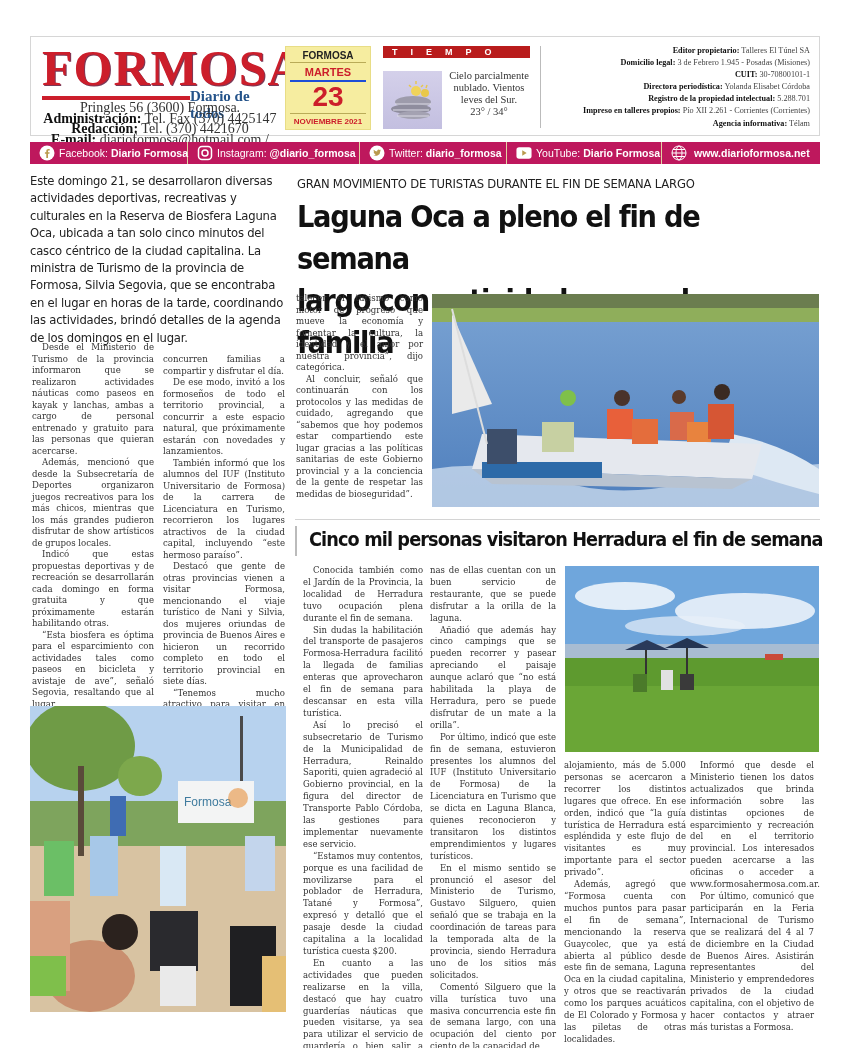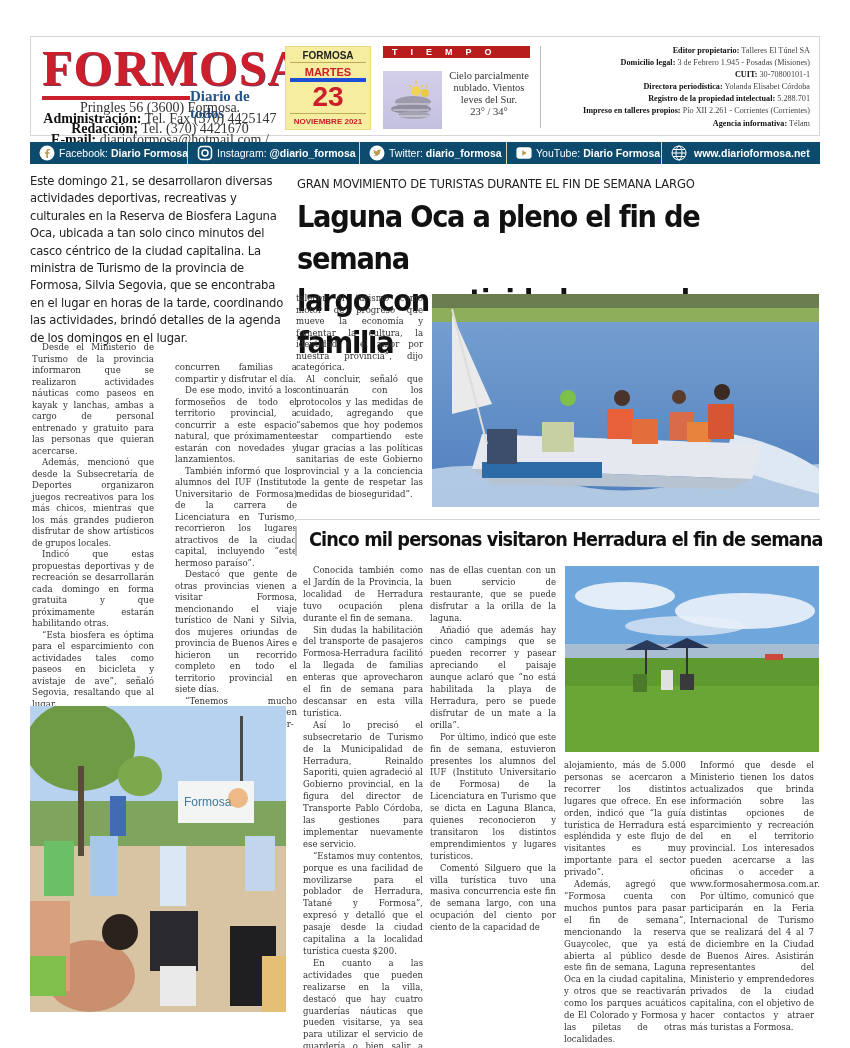--- a/index.html
+++ b/index.html
@@ -12,49 +12,49 @@
   .header-box { left: 30px; top: 36px; width: 790px; height: 100px; border: 1px solid #d6d6d6; background: #fff; }
   .masthead { left: 40px; top: 40px; width: 240px; height: 95px; }
   .logo { position: absolute; left: 2px; top: 0; font-family: "Liberation Serif", serif; font-weight: bold; font-size: 50px; color: #cc1e2b; letter-spacing: 1px; line-height: 56px; text-shadow: 1px 1px 0 #7a3a58; }
   .logo-rule { position: absolute; left: 2px; top: 56px; width: 148px; height: 4px; background: #cc1e2b; }
   .logo-tag { position: absolute; left: 150px; top: 48px; font-family: "Liberation Serif", serif; font-weight: bold; font-size: 15px; color: #24538a; }
   .mast-info { position: absolute; left: 0; top: 63px; width: 240px; font-family: "Liberation Serif", serif; font-size: 14px; line-height: 10.5px; color: #333; text-align: center; }
   .mast-info b { color: #111; }
 
   .datebox { left: 285px; top: 46px; width: 86px; height: 84px; background: #f6eda0; border: 1px solid #e8dd86; text-align: center; }
   .datebox .d-city { font-family: "Liberation Sans", sans-serif; font-weight: bold; font-size: 10px; color: #222; padding-top: 3px; height: 16px; border-bottom: 1px solid #b9ab58; margin: 0 4px; }
-  .datebox .d-day { font-family: "Liberation Sans", sans-serif; font-weight: bold; font-size: 11px; color: #cc1e2b; padding-top: 3px; height: 19px; border-bottom: 4px solid #1d4ed8; margin: 0 4px; }
+  .datebox .d-day { font-family: "Liberation Sans", sans-serif; font-weight: bold; font-size: 11px; color: #cc1e2b; padding-top: 3px; height: 19px; border-bottom: 2px solid #1d4ed8; margin: 0 4px; }
   .datebox .d-num { font-family: "Liberation Sans", sans-serif; font-weight: bold; font-size: 28px; line-height: 30px; color: #cc1e2b; height: 32px; border-bottom: 1px solid #b9ab58; margin: 0 4px; }
   .datebox .d-month { font-family: "Liberation Sans", sans-serif; font-weight: bold; font-size: 8px; color: #cc1e2b; padding-top: 3px; }
 
   .weather-title { left: 383px; top: 46px; width: 147px; height: 12px; background: #b91c1c; color: #fff; font-family: "Liberation Sans", sans-serif; font-weight: bold; font-size: 9px; letter-spacing: 13px; padding-left: 9px; line-height: 12px; }
   .weather-icon { left: 383px; top: 71px; width: 59px; height: 58px; background: linear-gradient(180deg,#d4d0ea,#c3bfe0); }
   .weather-text { left: 445px; top: 70px; width: 88px; font-family: "Liberation Serif", serif; font-size: 10.5px; line-height: 12px; text-align: center; color: #333; }
   .header-divider { left: 540px; top: 46px; width: 1px; height: 82px; background: #bbb; }
 
   .credits { left: 550px; top: 45px; width: 260px; font-family: "Liberation Serif", serif; font-size: 8.2px; line-height: 12.1px; text-align: right; color: #444; }
   .credits b { color: #111; }
 
   
-  .social-bar { left: 30px; top: 142px; width: 790px; height: 22px; background: #0c4a6e; display: flex; align-items: center; }
+  .social-bar { left: 30px; top: 142px; width: 790px; height: 22px; background: #be185d; display: flex; align-items: center; }
   .social-item { display: flex; align-items: center; height: 22px; padding: 0 9px; color: #fff; font-family: "Liberation Sans", sans-serif; font-size: 10.5px; border-right: 1px solid #e2d1a2; white-space: nowrap; }
   .social-item:last-child { border-right: none; }
   .social-item .s-icon { width: 16px; height: 16px; display: inline-flex; align-items: center; justify-content: center; margin-right: 4px; }
   .social-item .s-handle { font-weight: bold; margin-left: 3px; }
   .s1 { width: 158px; } .s2 { width: 172px; } .s3 { width: 147px; } .s4 { width: 155px; } .s5 { width: 158px; }
 
   
   .lede { left: 30px; top: 173px; width: 262px; font-family: "DejaVu Sans", sans-serif; font-size: 11.6px; line-height: 17.4px; color: #222; letter-spacing: -0.2px; }
   .kicker { left: 297px; top: 177px; font-family: "DejaVu Sans", sans-serif; font-size: 11.6px; color: #222; letter-spacing: -0.2px; }
   .headline { left: 297px; top: 196px; width: 525px; font-family: "DejaVu Sans", sans-serif; font-weight: bold; font-size: 30px; line-height: 42px; color: #111; letter-spacing: -1.4px; transform: scaleX(0.91); transform-origin: left top; }
 
   .col { font-family: "DejaVu Serif", serif; font-size: 8.6px; line-height: 11.5px; color: #333; text-align: justify; hyphens: auto; }
   .col p { text-indent: 10px; }
   .c1 { left: 32px; top: 342px; width: 122px; }
-  .c2 { left: 163px; top: 362px; width: 122px; margin-left: 12px; }
+  .c2 { left: 163px; top: 354px; width: 122px; }
   .c3 { left: 296px; top: 293px; width: 127px; }
 
   .photo-boat { left: 432px; top: 294px; width: 387px; height: 213px; overflow: hidden; background: #5c86bd; }
   .photo-kids { left: 30px; top: 706px; width: 256px; height: 306px; overflow: hidden; background: #a3c4e4; }
 
   .section-rule { left: 295px; top: 519px; width: 525px; height: 1px; background: #d4d4d4; }
   .vert-rule { left: 295px; top: 526px; width: 2px; height: 30px; background: #bbb; }
   .headline2 { left: 309px; top: 527px; font-family: "DejaVu Sans", sans-serif; font-weight: bold; font-size: 20px; color: #111; letter-spacing: -1px; white-space: nowrap; transform: scaleX(0.885); transform-origin: left top; }
 
   .c4 { left: 303px; top: 565px; width: 120px; }
@@ -273,20 +273,21 @@
   <p>Conocida también como el Jardín de la Provincia, la localidad de Herradura tuvo ocupación plena durante el fin de semana.</p>
   <p>Sin dudas la habilitación del transporte de pasajeros Formosa-Herradura facilitó la llegada de familias enteras que aprovecharon el fin de semana para descansar en esta villa turística.</p>
   <p>Así lo precisó el subsecretario de Turismo de la Municipalidad de Herradura, Reinaldo Saporiti, quien agradeció al Gobierno provincial, en la figura del director de Transporte Pablo Córdoba, las gestiones para implementar nuevamente ese servicio.</p>
   <p>“Estamos muy contentos, porque es una facilidad de movilizarse para el poblador de Herradura, Tatané y Formosa”, expresó y detalló que el pasaje desde la ciudad capitalina a la localidad turística cuesta $200.</p>
   <p>En cuanto a las actividades que pueden realizarse en la villa, destacó que hay cuatro guarderías náuticas que pueden visitarse, ya sea para utilizar el servicio de guardería o bien salir a pescar destacando que algu-</p>
 </div>
 <div class="abs col col2 c5">
   <p style="text-indent:0">nas de ellas cuentan con un buen servicio de restaurante, que se puede disfrutar a la orilla de la laguna.</p>
   <p>Añadió que además hay cinco campings que se pueden recorrer y pasear apreciando el paisaje aunque aclaró que “no está habilitada la playa de Herradura, pero se puede disfrutar de un mate a la orilla”.</p>
   <p>Por último, indicó que este fin de semana, estuvieron presentes los alumnos del IUF (Instituto Universitario de Formosa) de la Licenciatura en Turismo que se dicta en Laguna Blanca, quienes reconocieron y transitaron los distintos emprendimientos y lugares turísticos.</p>
+  <p>En el mismo sentido se pronunció el asesor del Ministerio de Turismo, Gustavo Silguero, quien señaló que se trabaja en la coordinación de tareas para la temporada alta de la provincia, siendo Herradura uno de los sitios más solicitados.</p>
   <p>Comentó Silguero que la villa turística tuvo una masiva concurrencia este fin de semana largo, con una ocupación del ciento por ciento de la capacidad de</p>
 </div>
 
 <div class="abs photo-beach" title="Visitantes con sombrillas a orillas de la laguna en Herradura">
   <svg width="254" height="186" viewBox="0 0 254 186">
     <rect width="254" height="186" fill="#6fa6dc"></rect>
     <ellipse cx="60" cy="30" rx="50" ry="14" fill="#ffffff" opacity="0.8"></ellipse>
     <ellipse cx="180" cy="45" rx="70" ry="18" fill="#f2f6fb" opacity="0.85"></ellipse>
     <ellipse cx="120" cy="60" rx="60" ry="10" fill="#e8eff8" opacity="0.7"></ellipse>
     <rect y="78" width="254" height="16" fill="#a8bcd2"></rect>

